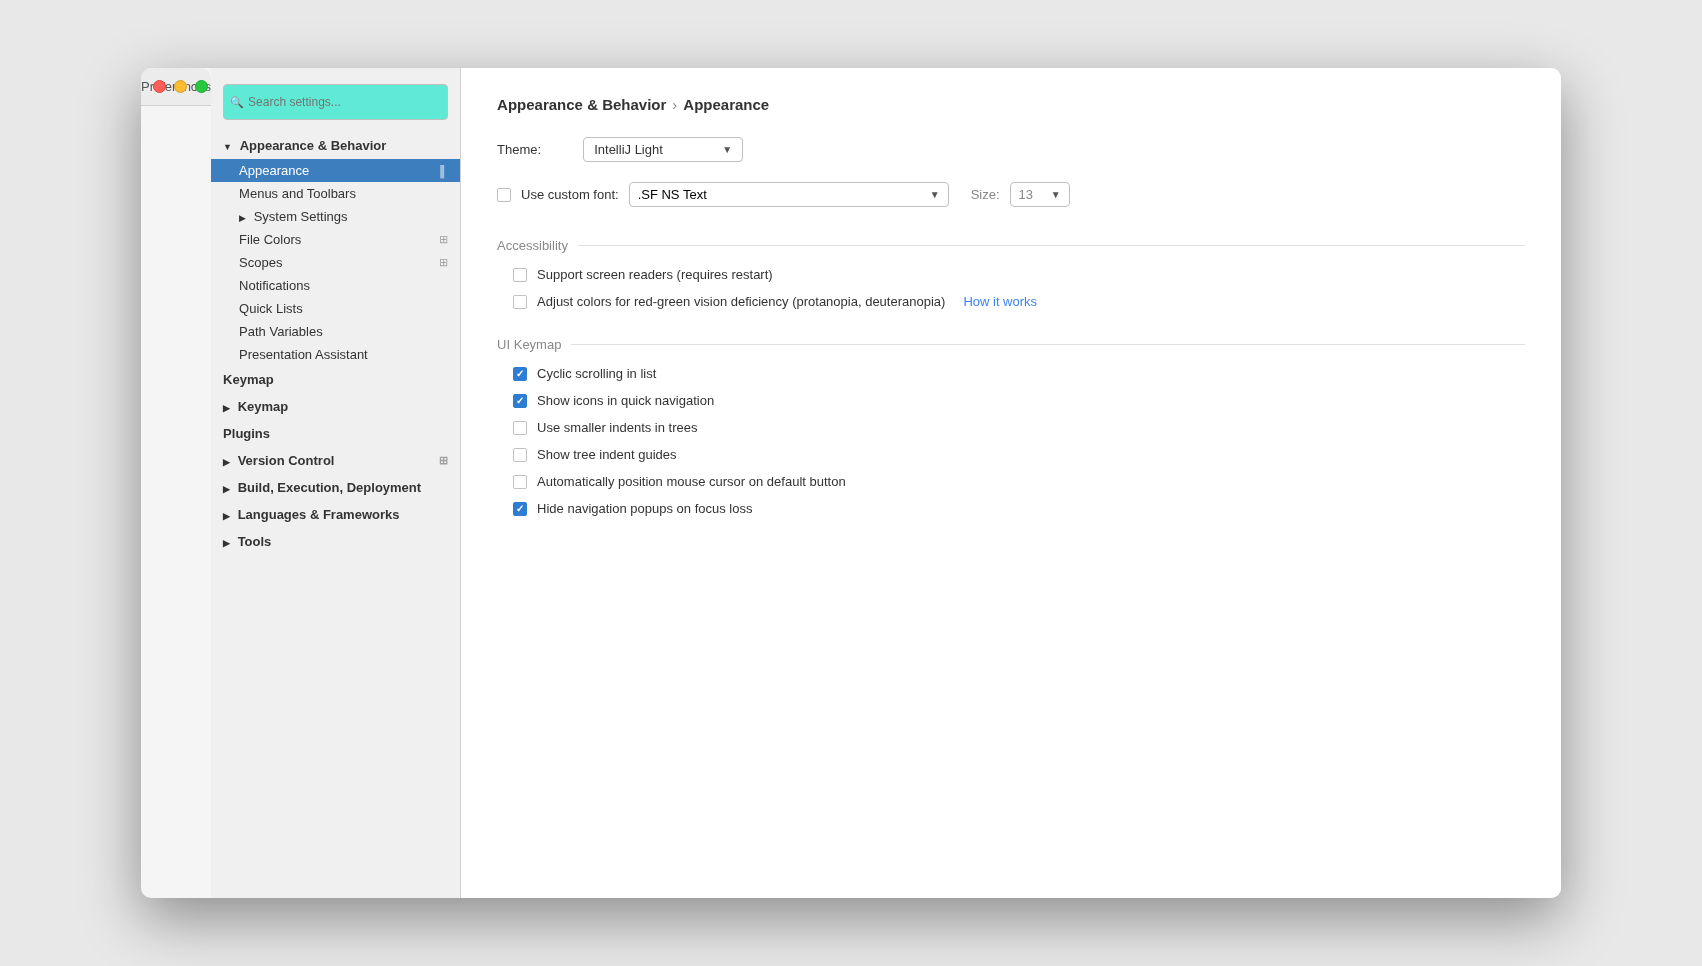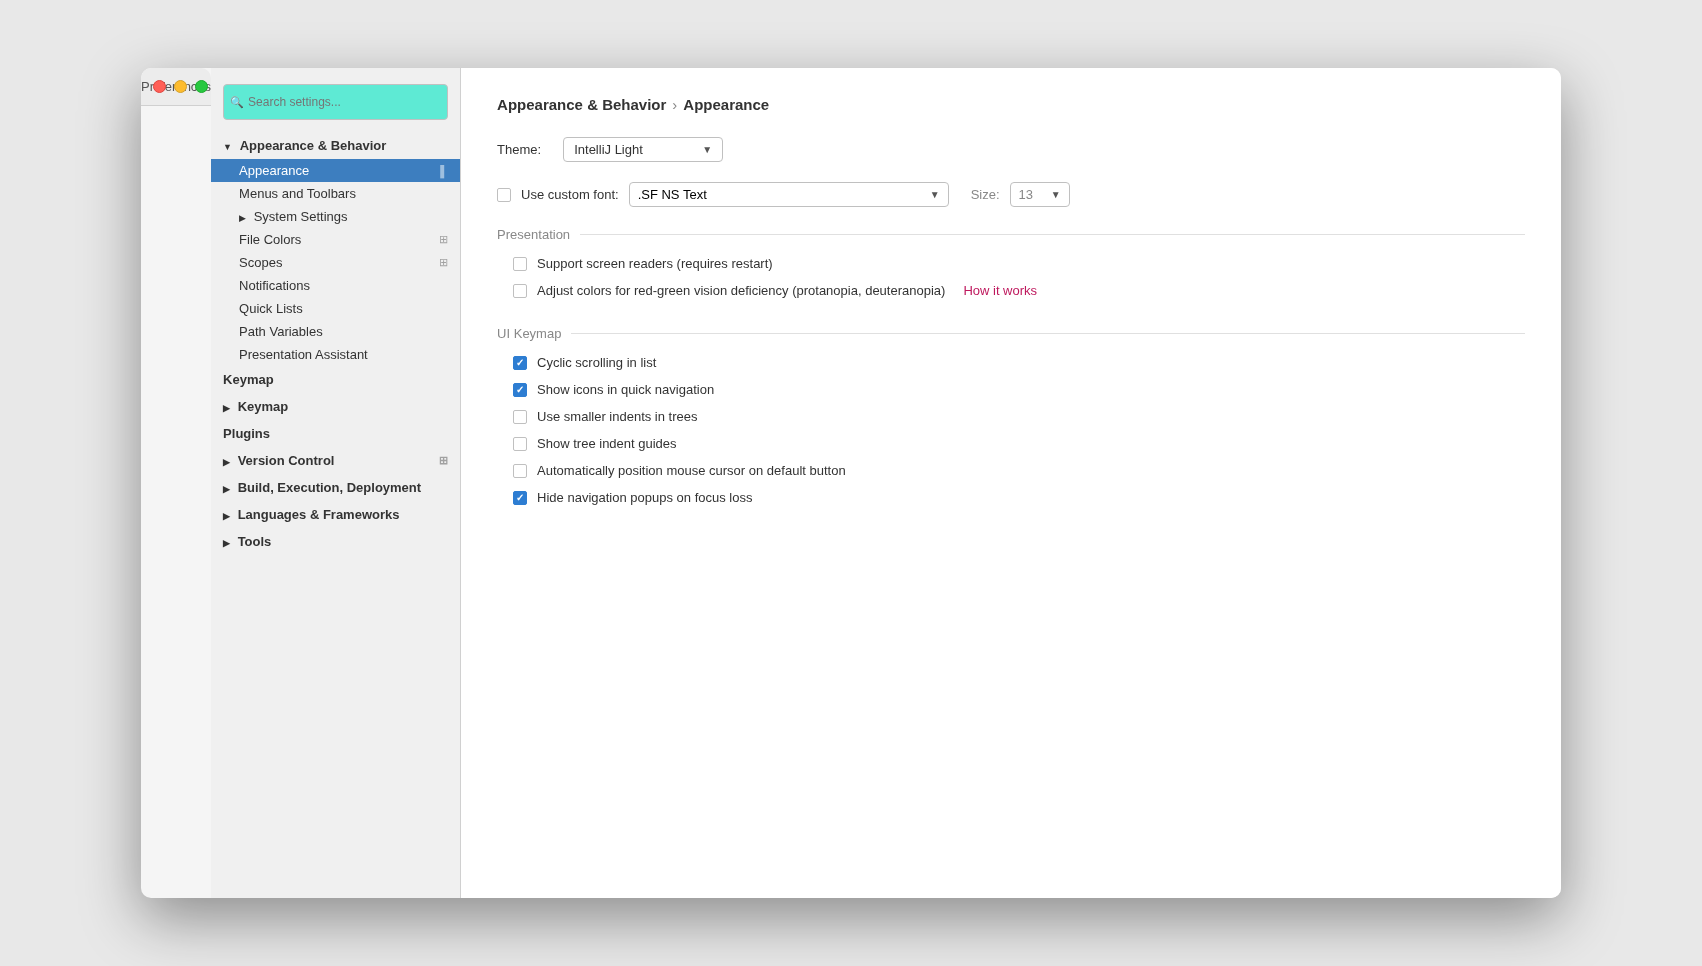--- a/index.html
+++ b/index.html
@@ -159,28 +159,29 @@
       border: 1px solid #c0c0c0;
       border-radius: 4px;
       background: white;
       padding: 4px 10px 4px 10px;
       font-size: 13px;
       color: #333;
       gap: 24px;
       cursor: pointer;
       min-width: 160px;
       justify-content: space-between;
+      margin-left: 20px;
     }
     .dropdown-arrow { color: #555; font-size: 10px; }
     
     .font-row {
       display: flex;
       align-items: center;
       gap: 10px;
-      margin-bottom: 20px;
+      margin-bottom: 31px;
     }
     .checkbox {
       width: 14px;
       height: 14px;
       border: 1px solid #c0c0c0;
       border-radius: 2px;
       background: white;
       display: inline-flex;
       align-items: center;
       justify-content: center;
@@ -241,21 +242,21 @@
     }
     .option-row {
       display: flex;
       align-items: center;
       gap: 10px;
       margin-bottom: 12px;
       padding-left: 16px;
     }
     .option-label { font-size: 13px; color: #333; }
     .how-it-works {
-      color: #be185d;
+      color: #3b82f6;
       font-size: 13px;
       cursor: pointer;
       margin-left: 8px;
     }
   </style>
 </head>
 <body>
 
 <div class="window">
 
@@ -396,21 +397,21 @@
           <span class="dropdown-arrow-small">▼</span>
         </div>
         <span class="size-label">Size:</span>
         <div class="size-dropdown">
           <span>13</span>
           <span class="dropdown-arrow-small">▼</span>
         </div>
       </div>
 
       <div class="section">
-        <div class="section-title">Presentation</div>
+        <div class="section-title">Accessibility</div>
 
         <div class="option-row">
           <div class="checkbox"></div>
           <span class="option-label">Support screen readers (requires restart)</span>
         </div>
 
 
         <div class="option-row">
           <div class="checkbox"></div>
           <span class="option-label">Adjust colors for red-green vision deficiency (protanopia, deuteranopia)</span>

